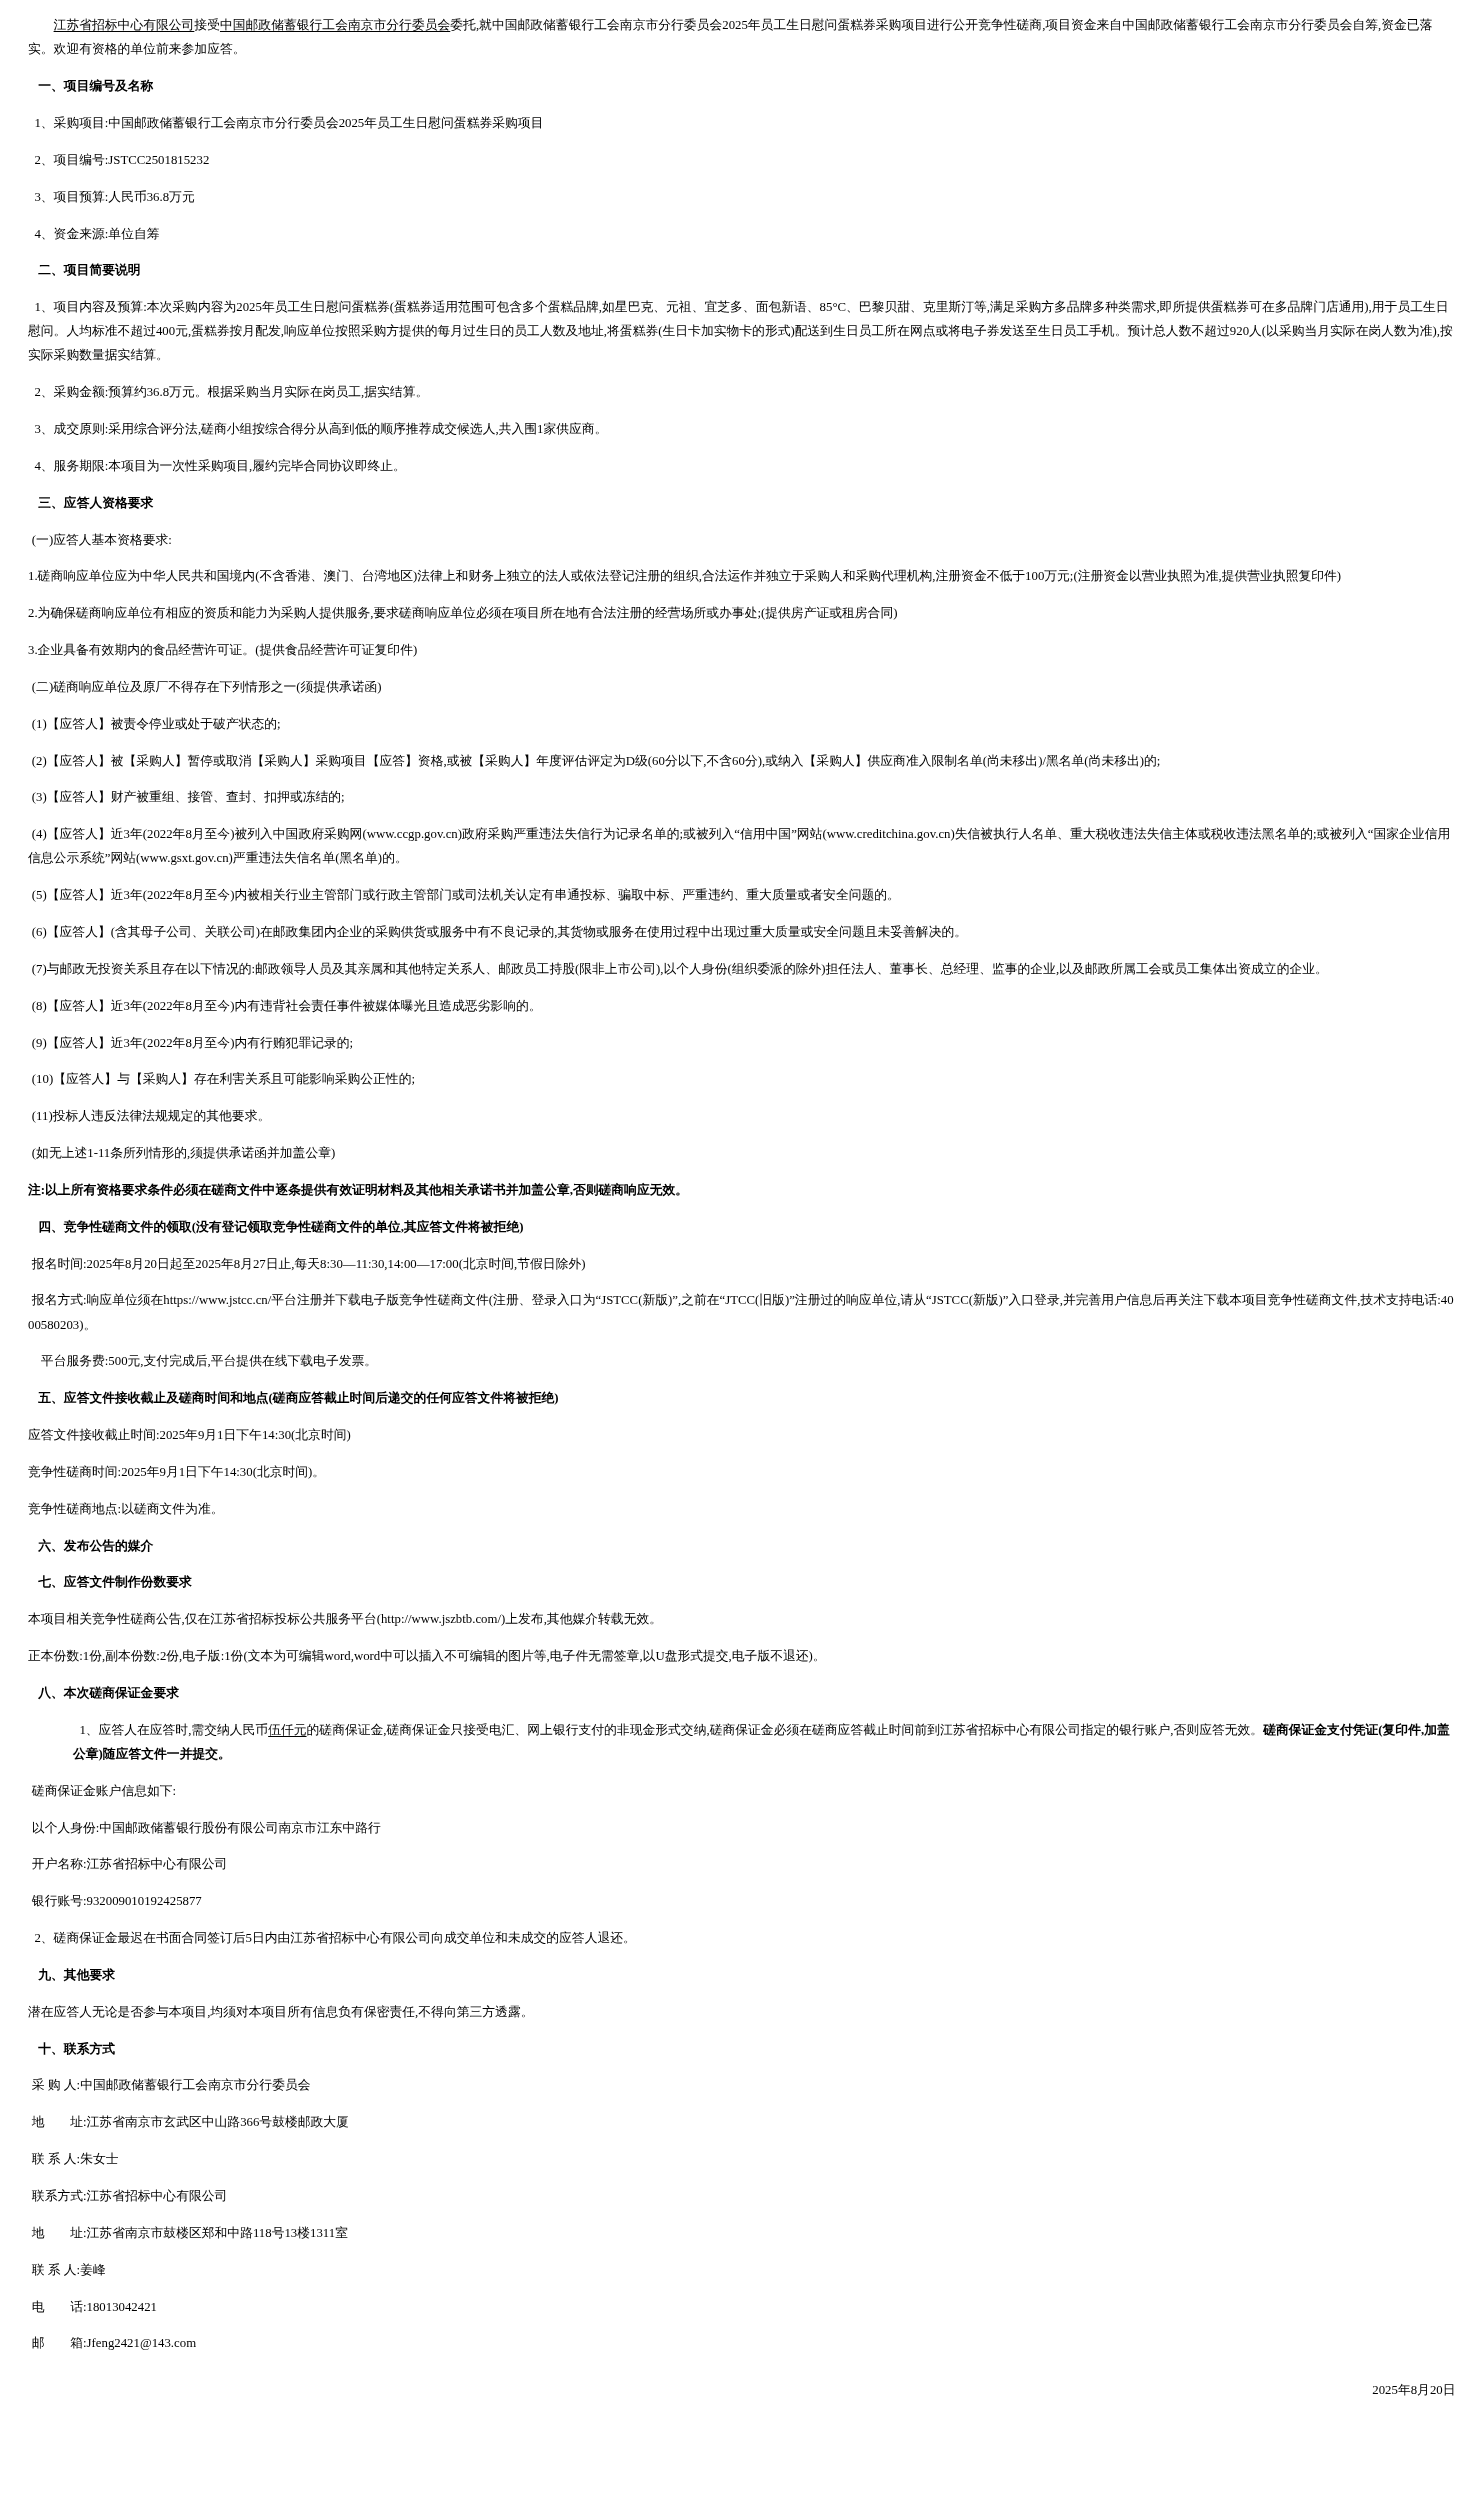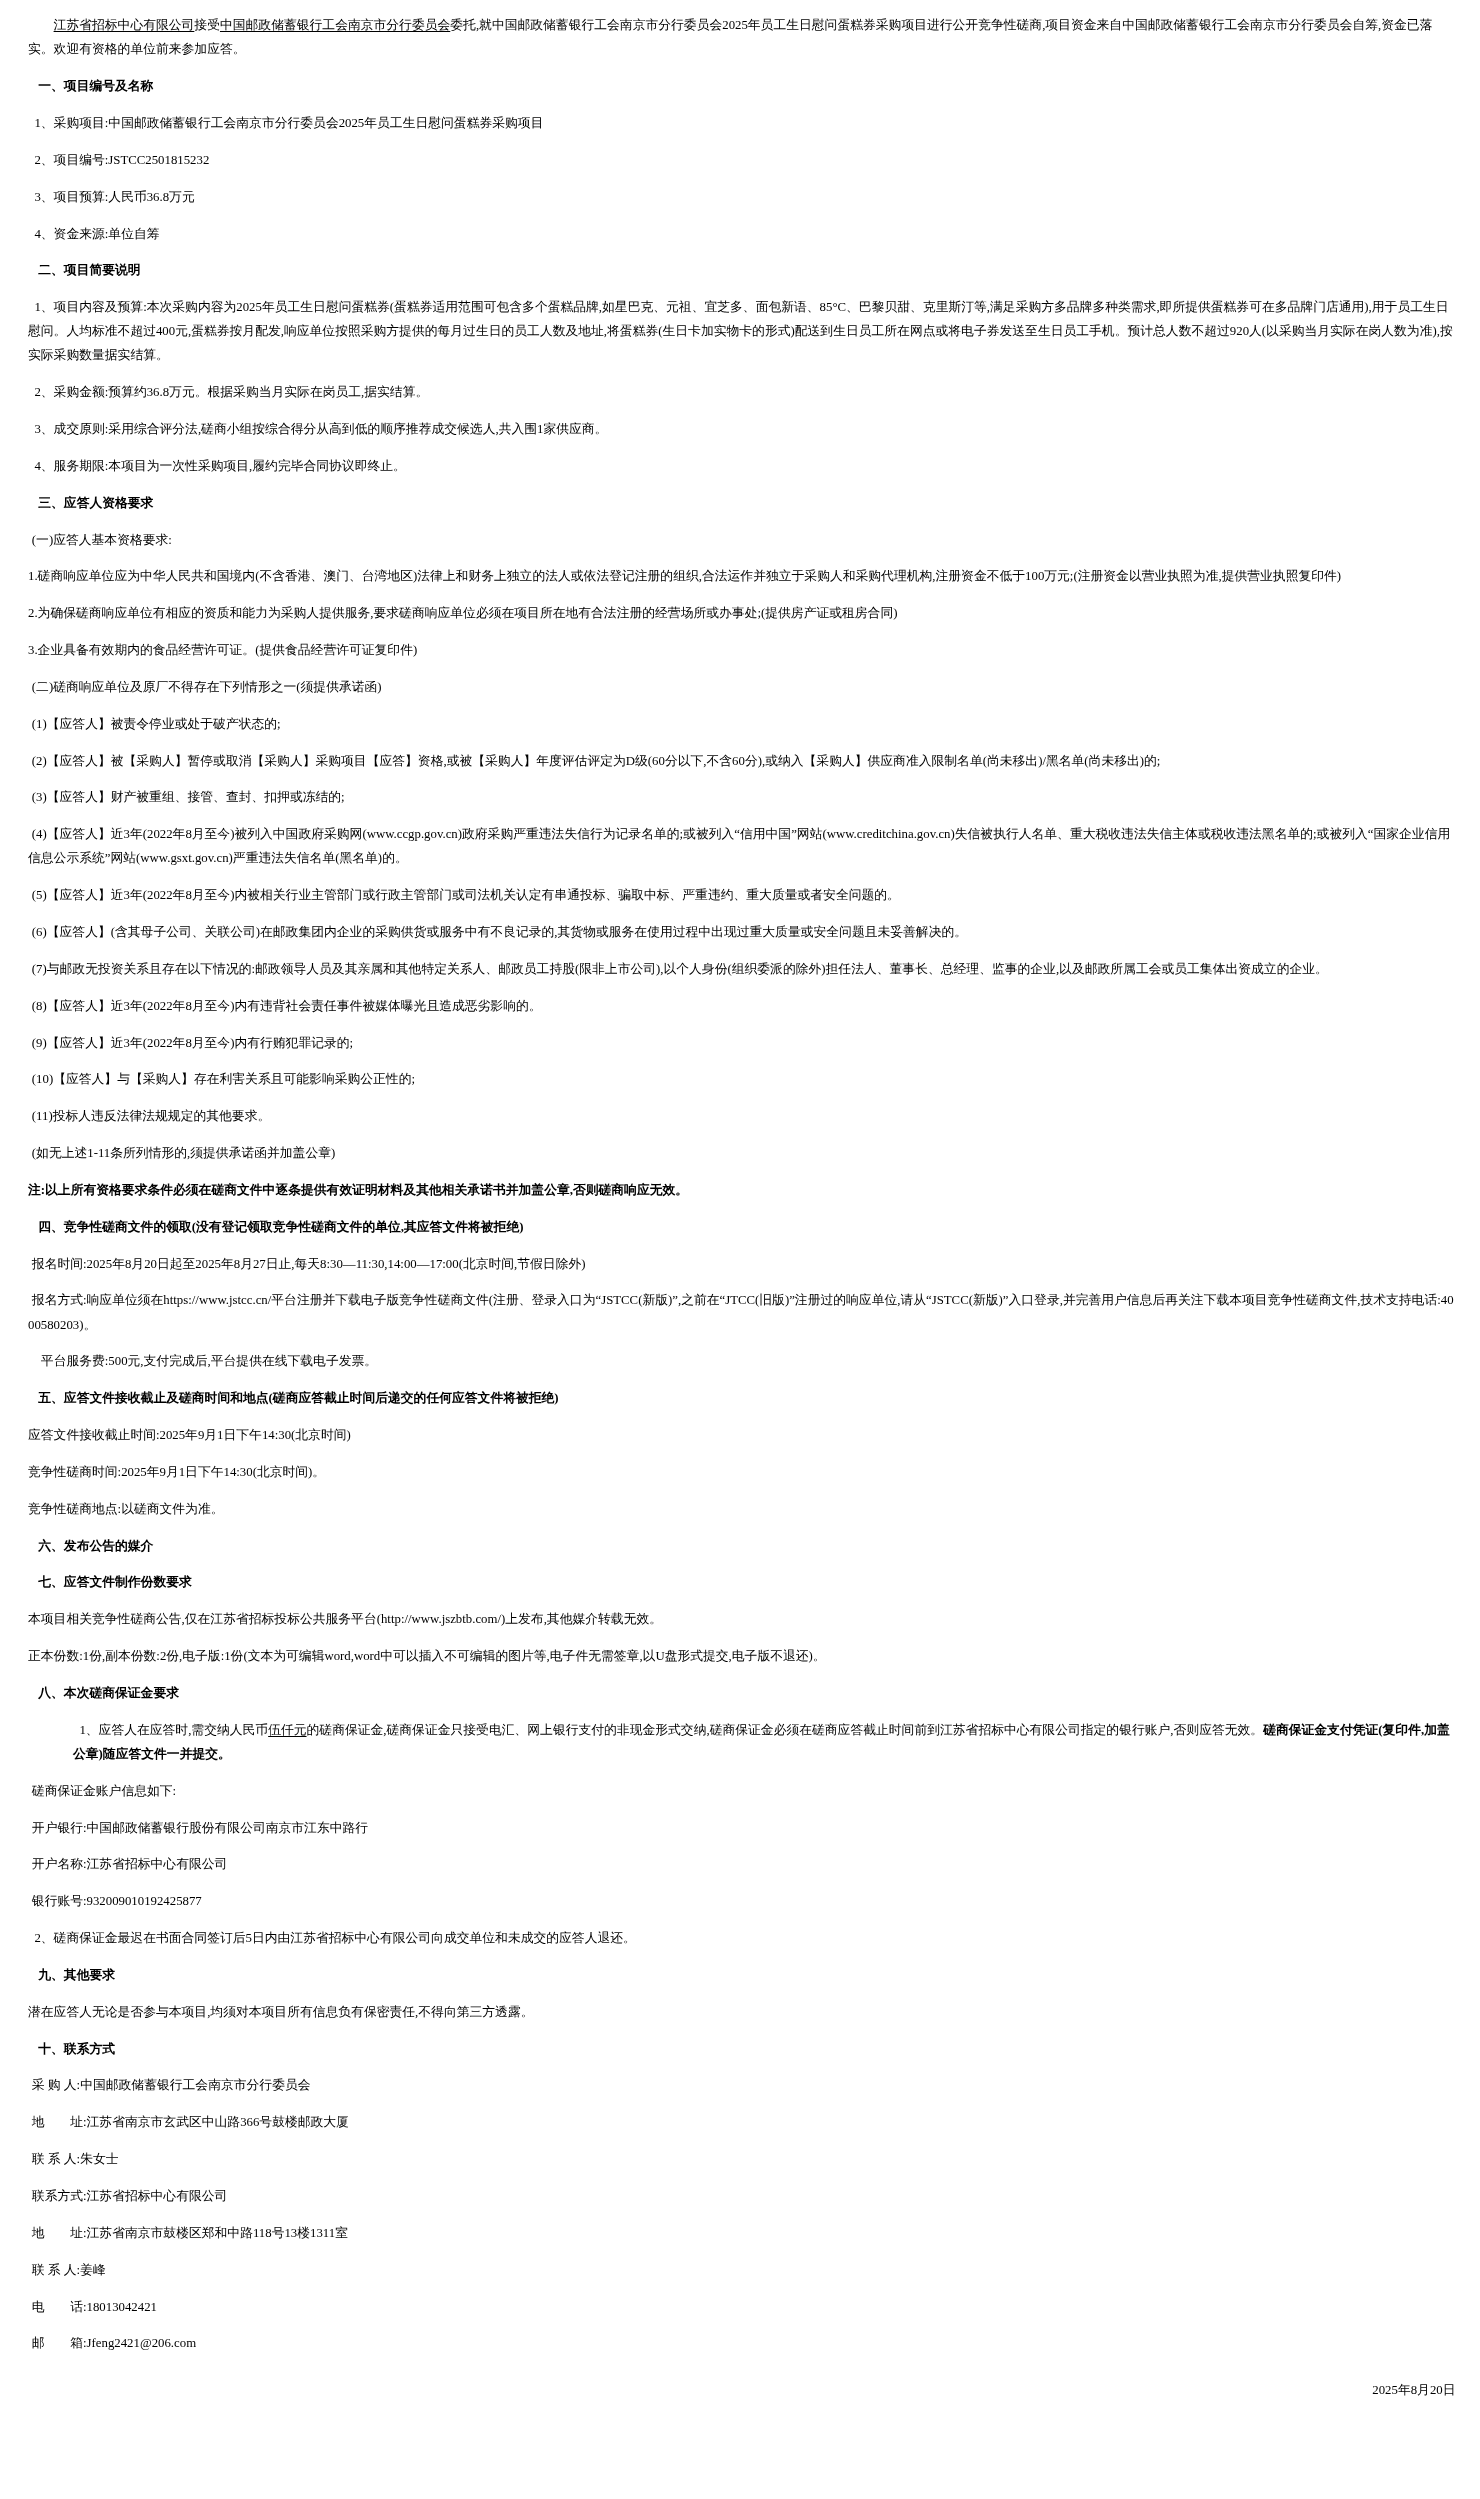--- a/index.html
+++ b/index.html
@@ -72,31 +72,31 @@
       <p class="para"><span>应答文件接收截止时间:2025年9月1日下午14:30(北京时间)</span></p>
       <p class="para"><span>竞争性磋商时间:2025年9月1日下午14:30(北京时间)。</span></p>
       <p class="para"><span>竞争性磋商地点:以磋商文件为准。</span></p>
       <p class="para bold" style="text-indent: 0.8em;"><span>六、发布公告的媒介</span></p>
       <p class="para bold" style="text-indent: 0.8em;"><span>七、应答文件制作份数要求</span></p>
       <p class="para"><span>本项目相关竞争性磋商公告,仅在江苏省招标投标公共服务平台(http://www.jszbtb.com/)上发布,其他媒介转载无效。</span></p>
       <p class="para"><span>正本份数:1份,副本份数:2份,电子版:1份(文本为可编辑word,word中可以插入不可编辑的图片等,电子件无需签章,以U盘形式提交,电子版不退还)。</span></p>
       <p class="para bold" style="text-indent: 0.8em;"><span>八、本次磋商保证金要求</span></p>
       <p class="para" style="text-indent: 0.5em; margin-left: 45px;"><span>1、应答人在应答时,需交纳人民币</span><span class="u">伍仟元</span><span>的磋商保证金,磋商保证金只接受电汇、网上银行支付的非现金形式交纳,磋商保证金必须在磋商应答截止时间前到江苏省招标中心有限公司指定的银行账户,否则应答无效。</span><span class="b">磋商保证金支付凭证(复印件,加盖公章)随应答文件一并提交。</span></p>
       <p class="para" style="text-indent: 0.3em;"><span>磋商保证金账户信息如下:</span></p>
-      <p class="para" style="text-indent: 0.3em;"><span>开户银行:中国邮政储蓄银行股份有限公司南京市江东中路行</span></p>
+      <p class="para" style="text-indent: 0.3em;"><span>以个人身份:中国邮政储蓄银行股份有限公司南京市江东中路行</span></p>
       <p class="para" style="text-indent: 0.3em;"><span>开户名称:江苏省招标中心有限公司</span></p>
       <p class="para" style="text-indent: 0.3em;"><span>银行账号:932009010192425877</span></p>
       <p class="para" style="text-indent: 0.5em;"><span>2、磋商保证金最迟在书面合同签订后5日内由江苏省招标中心有限公司向成交单位和未成交的应答人退还。</span></p>
       <p class="para bold" style="text-indent: 0.8em;"><span>九、其他要求</span></p>
       <p class="para"><span>潜在应答人无论是否参与本项目,均须对本项目所有信息负有保密责任,不得向第三方透露。</span></p>
       <p class="para bold" style="text-indent: 0.8em;"><span>十、联系方式</span></p>
       <p class="para" style="text-indent: 0.3em;"><span>采 购 人:中国邮政储蓄银行工会南京市分行委员会</span></p>
       <p class="para" style="text-indent: 0.3em;"><span>地　　址:江苏省南京市玄武区中山路366号鼓楼邮政大厦</span></p>
       <p class="para" style="text-indent: 0.3em;"><span>联 系 人:朱女士</span></p>
       <p class="para" style="text-indent: 0.3em;"><span>联系方式:江苏省招标中心有限公司</span></p>
       <p class="para" style="text-indent: 0.3em;"><span>地　　址:江苏省南京市鼓楼区郑和中路118号13楼1311室</span></p>
       <p class="para" style="text-indent: 0.3em;"><span>联 系 人:姜峰</span></p>
       <p class="para" style="text-indent: 0.3em;"><span>电　　话:18013042421</span></p>
-      <p class="para" style="text-indent: 0.3em;"><span>邮　　箱:Jfeng2421@206.com</span></p>
+      <p class="para" style="text-indent: 0.3em;"><span>邮　　箱:Jfeng2421@143.com</span></p>
     </div>
   <p class="para right date-line">2025年8月20日</p>
 </div>
 
 
 </body></html>

